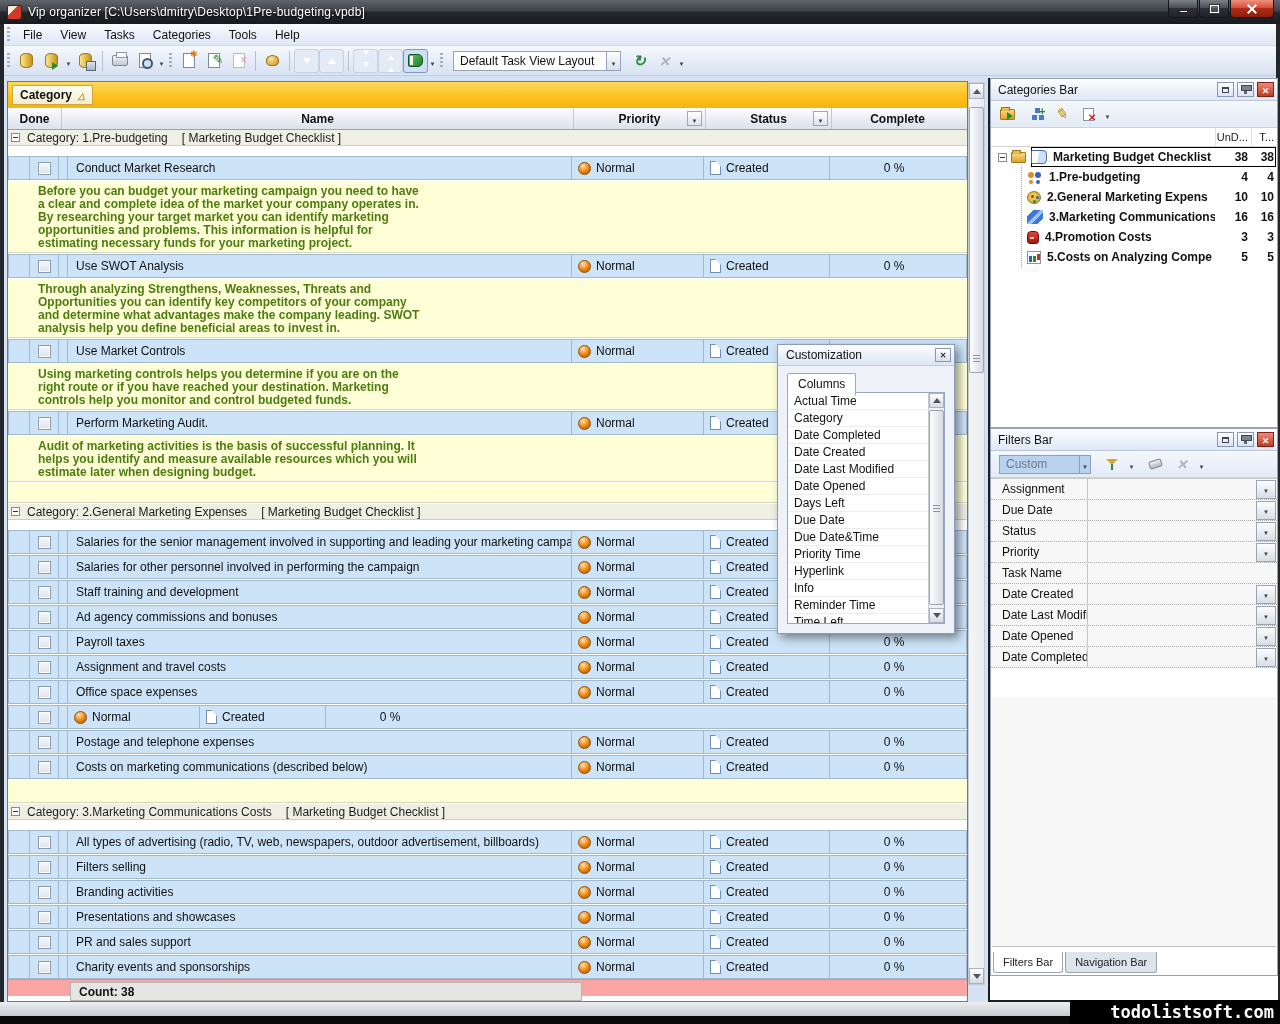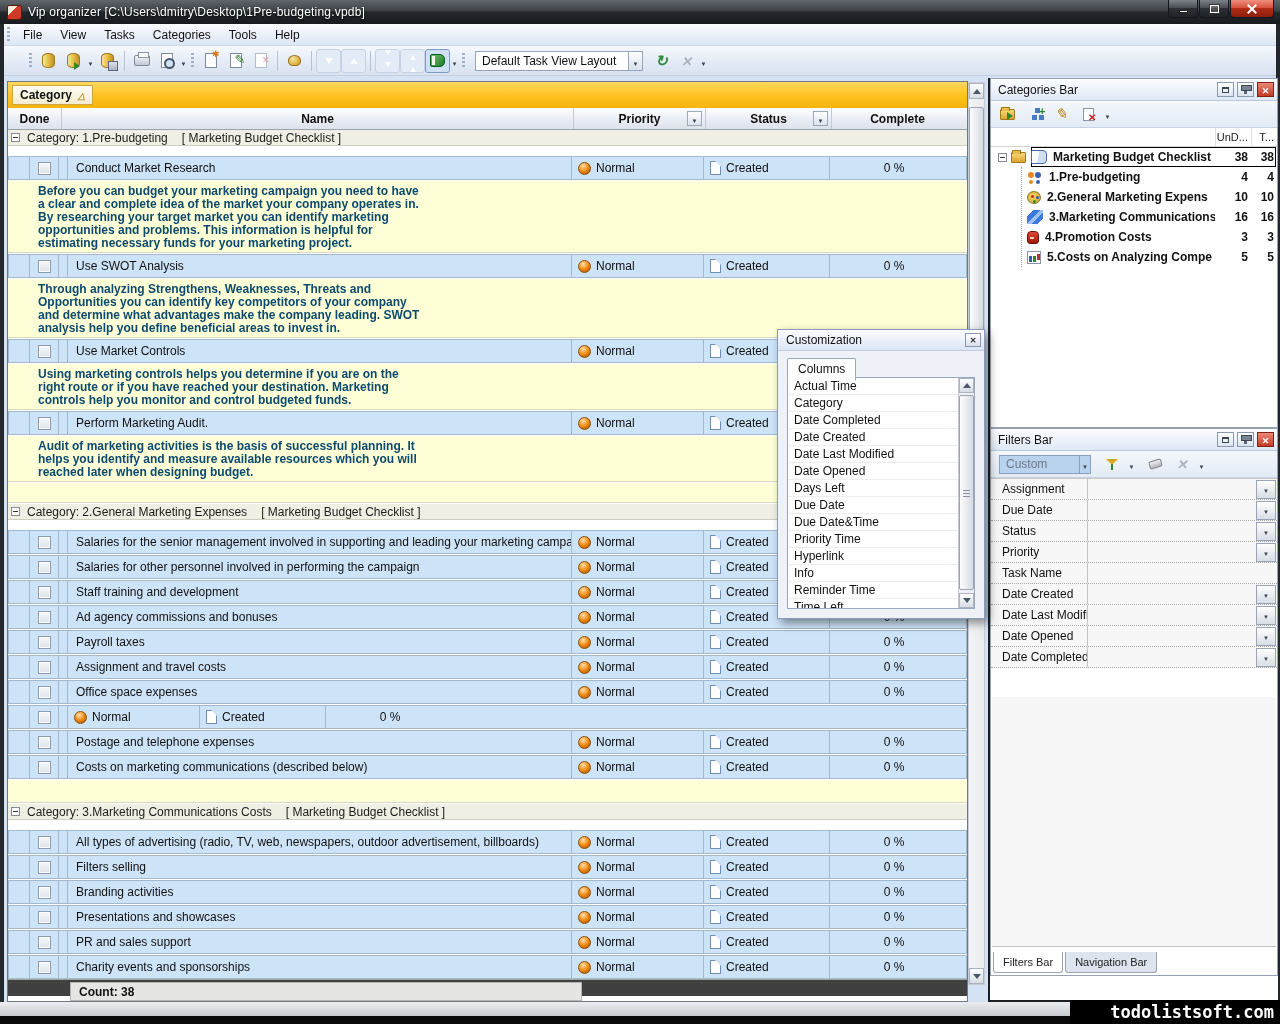--- a/index.html
+++ b/index.html
@@ -28,21 +28,21 @@
 
   
   .menubar { left:4px; top:24px; width:1272px; height:22px;
     background:linear-gradient(#fafcfe,#e8eef8 60%,#dde6f3); border-bottom:1px solid #cdd8e8;
     display:flex; align-items:center; font-size:12px; color:#111; }
   .menubar .grip, .toolbar .grip { width:5px; height:16px; margin:0 4px 0 3px;
     background:repeating-linear-gradient(#9fb0c4 0 2px, transparent 2px 4px); width:3px; }
   .menu-item { padding:3px 9px; }
   .toolbar { left:4px; top:46px; width:1272px; height:30px;
     background:linear-gradient(#f6f9fd,#e3eaf6 60%,#d8e2f1); border-bottom:1px solid #c3cfe0;
-    display:flex; align-items:center;padding-left:22px; }
+    display:flex; align-items:center; }
   .tsep { width:1px; height:20px; background:#b6c2d4; margin:0 4px; }
   .tbtn { width:25px; height:24px; border-radius:3px; display:flex; align-items:center; justify-content:center; position:relative; }
   .tbtn.pressed { background:#cfe0f4; border:1px solid #7e9cc0; }
   .caret { width:9px; height:22px; display:flex; align-items:center; justify-content:center; }
   .i-dd::before { content:"▼"; font-size:6px; color:#3a4452; }
 
   .ic-cyl { width:13px; height:15px; background:linear-gradient(90deg,#f8e7a0,#e3b93e 55%,#c2912a);
     border:1px solid #9c7a1e; border-radius:6px/4px; }
   .ic-cyl.open::after { content:""; position:absolute; right:2px; bottom:3px; width:0; height:0;
     border:4px solid transparent; border-left:6px solid #2e8a2e; }
@@ -105,25 +105,25 @@
   .cpri { width:132px; border-left:1px solid #a2b8cc; display:flex; align-items:center; gap:5px; padding-left:6px; }
   .csta { width:126px; border-left:1px solid #a2b8cc; display:flex; align-items:center; gap:5px; padding-left:6px; }
   .ccom { width:129px; border-left:1px solid #a2b8cc; display:flex; align-items:center; justify-content:center; }
   .ball { width:13px; height:13px; border-radius:50%; flex:none;
     background:radial-gradient(circle at 38% 28%,#ffe2b2,#f28c14 48%,#a85400 96%); border:1px solid #8a4e08; }
   .page-ic { width:11px; height:14px; background:#fff; border:1px solid #6e8eb4; position:relative; flex:none; }
   .page-ic::before { content:""; position:absolute; right:-1px; top:-1px; border:3px solid #cfe0f4;
     border-left-color:transparent; border-bottom-color:transparent; }
 
   .drow { background:#ffffd7; border-bottom:1px solid #d8d8c0; margin-bottom:1px; padding:4px 0 2px 30px; }
-  .dtext { width:382px; font-size:12px; font-weight:bold; color:#0c4a6e; line-height:13px; }
+  .dtext { width:382px; font-size:12px; font-weight:bold; color:#4d7c0f; line-height:13px; }
   .srow { height:20px; background:#ffffd7; border-bottom:1px solid #d8d8c0; margin-bottom:1px; }
   .srow.tall { height:23px; }
 
-  .gfoot { height:17px; background:#404040; border-top:1px solid #a8a898; position:relative; }
+  .gfoot { height:17px; background:#fca5a5; border-top:1px solid #a8a898; position:relative; }
   .count-cell { position:absolute; left:62px; top:2px; width:512px; height:19px; background:#e5e5e3;
     border:1px solid #b4b4b0; font-size:12px; font-weight:bold; color:#111; padding:2px 0 0 8px; }
 
   
   .vscroll { left:968px; top:82px; width:17px; height:903px; background:linear-gradient(90deg,#f4f5f7,#e9ebee); border:1px solid #c6ccd6; }
   .sbtn { position:absolute; left:0; width:15px; height:16px; background:linear-gradient(#fefefe,#d8dde4); border:1px solid #aab2c0;
     display:flex; align-items:center; justify-content:center; }
   .sb-up { top:0; } .sb-dn { bottom:0; }
   .sb-up::before { content:""; border:4px solid transparent; border-bottom:5px solid #4a5668; margin-top:-4px; }
   .sb-dn::before { content:""; border:4px solid transparent; border-top:5px solid #4a5668; margin-bottom:-4px; }
@@ -197,21 +197,21 @@
     white-space:nowrap; overflow:hidden; }
   .fval { flex:1; height:100%; }
   .fdd { width:20px; height:19px; margin:1px 1px 1px 0; background:linear-gradient(#fdfdfe,#d8dee6); border:1px solid #9aa4b4;
     display:flex; align-items:center; justify-content:center; }
   .fempty { position:absolute; left:1px; right:1px; top:268px; bottom:28px; background:#f7f7f7; border-bottom:1px solid #c0c0c0; }
   .btabs { position:absolute; left:0; bottom:2px; height:24px; display:flex; align-items:flex-end; font-size:11px; color:#222; }
   .btab { padding:4px 9px; border:1px solid #9aa4b4; border-top:none; background:#dde4ee; border-radius:0 0 3px 3px; margin-left:2px; }
   .btab.active { background:#fff; font-weight:normal; }
 
   
-  .dlg { left:777px; top:329px; width:208px; height:290px; background:#eef1f7; border:1px solid #8a9cb8;
+  .dlg { left:777px; top:344px; width:178px; height:290px; background:#eef1f7; border:1px solid #8a9cb8;
     box-shadow:4px 4px 9px rgba(0,0,0,.45); }
   .dlg-title { height:21px; background:linear-gradient(#fcfdff,#dbe5f4); border-bottom:1px solid #c0ccde;
     display:flex; align-items:center; padding-left:8px; font-size:12px; color:#111; position:relative; }
   .dlg-close { position:absolute; right:3px; top:3px; width:16px; height:14px; background:linear-gradient(#fff,#d8dfec);
     border:1px solid #8a98ae; display:flex; align-items:center; justify-content:center; }
   .dlg-close::before { content:"✕"; font-size:8px; color:#333; font-weight:bold; }
   .dlg-tab { position:absolute; left:9px; top:28px; padding:3px 10px 4px; background:#fff; border:1px solid #98a8c0; border-bottom:1px solid #fff;
     border-radius:2px 2px 0 0; font-size:12px; color:#111; z-index:2; }
   .dlg-list { position:absolute; left:9px; right:9px; top:47px; bottom:9px; background:#fff; border:1px solid #98a8c0; overflow:hidden; }
   .dlg-item { height:17px; display:flex; align-items:center; padding-left:6px; font-size:12px; color:#111; border-bottom:1px solid #ededed; }
@@ -450,21 +450,21 @@
           <span class="ball"></span>
           <span>Normal</span>
         </span>
       <span class="csta">
           <span class="page-ic"></span>
           <span>Created</span>
         </span>
       <span class="ccom">0 %</span>
     </div>
     <div class="drow">
-        <div class="dtext">Audit of marketing activities is the basis of successful planning. It helps you identify and measure available resources which you will reached later when designing budget.</div>
+        <div class="dtext">Audit of marketing activities is the basis of successful planning. It helps you identify and measure available resources which you will estimate later when designing budget.</div>
       </div>
 
     <div class="srow"></div>
 
     <div class="cat-row">
       <span class="exp"></span>
       <span>Category: 2.General Marketing Expenses</span>
       <span class="cat-suffix">[ Marketing Budget Checklist ]</span>
     </div>
 

